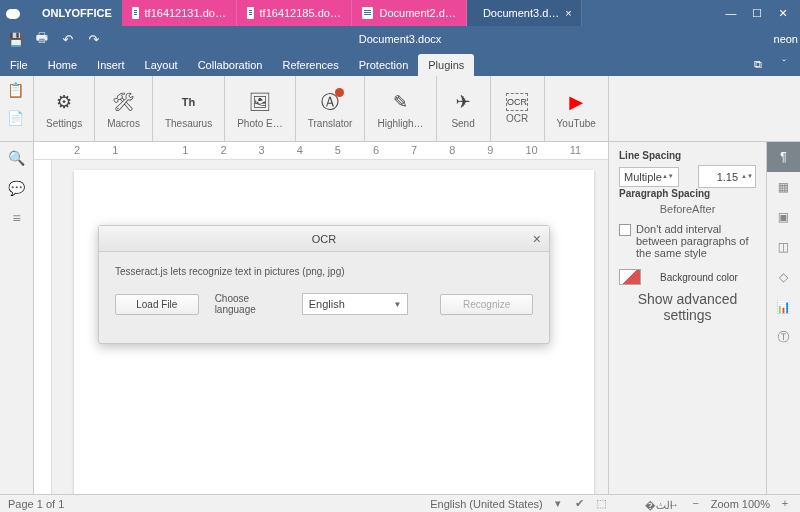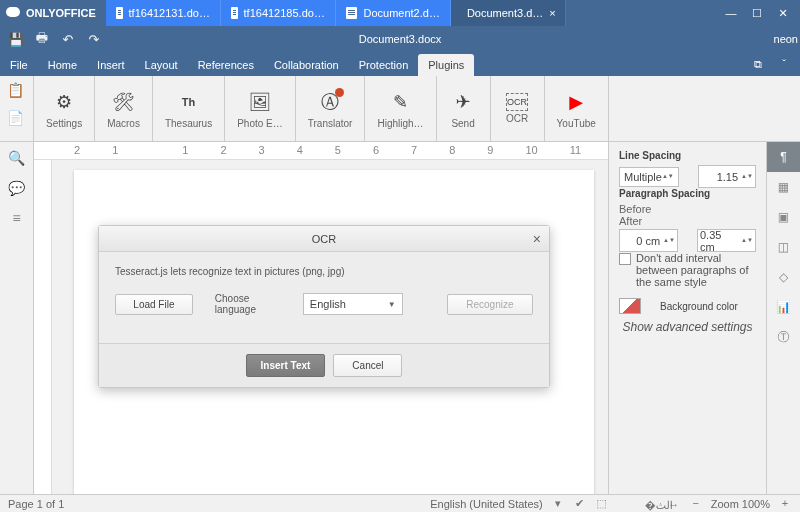--- a/index.html
+++ b/index.html
@@ -1,23 +1,23 @@
 <!DOCTYPE html>
 <html><head>
 <meta charset="utf-8">
 <style>
   * { box-sizing: border-box; margin: 0; padding: 0; font-family: Arial, Helvetica, sans-serif; font-size: 11px; }
   body { width: 800px; height: 512px; background: #f1f1f1; overflow: hidden; color: #444; }
 
   
   .titlebar { display: flex; align-items: center; height: 26px; background: #446995; color: #fff; padding: 0 6px; }
-  .brand { display: flex; align-items: flex-start; gap: 6px; font-weight: bold; font-size: 11px; margin-right: 10px; color:#fff;}
+  .brand { display: flex; align-items: flex-end; gap: 22px; font-weight: bold; font-size: 11px; margin-right: 10px; color:#fff;}
   .brand .cloud { width:14px; height:10px; background:#fff; border-radius:6px; position:relative; }
   .doctabs { display: flex; height: 100%; flex:1; }
-  .doctab { display: flex; align-items: center; gap:6px; padding: 0 10px; font-size:10px; color:#fff; border-right:1px solid rgba(255,255,255,0.15); height:100%; background:#3b82f6; max-width:115px; overflow:hidden;}
+  .doctab { display: flex; align-items: center; gap:6px; padding: 0 10px; font-size:10px; color:#fff; border-right:1px solid rgba(255,255,255,0.15); height:100%; background:#ec4899; max-width:115px; overflow:hidden;}
   .doctab.active { background:#3a5e87; }
   .doctab .docicon { width:12px; height:12px; background:#fff; border-radius:1px; position:relative; display:inline-block;}
   .doctab .docicon::after{content:"";position:absolute;top:3px;left:2px;right:2px;height:1px;background:#446995;box-shadow:0 2px 0 #446995,0 4px 0 #446995;}
   .doctab .closex { margin-left:auto; font-size:11px; }
   .wincontrols { display:flex; gap:12px; margin-left:auto; padding:0 4px;}
   .wincontrols span { width:14px; text-align:center; cursor:default;}
 
   
   .subbar { height:26px; background:#446995; display:flex; align-items:center; color:#fff; position:relative;}
   .subbar .qat { display:flex; gap:10px; padding-left:8px;}
@@ -55,43 +55,43 @@
   .page-scroll { flex:1; overflow:auto; background:#f1f1f1; position:relative; }
   .vruler{position:absolute;left:0;top:0;bottom:0;width:18px;background:#fff;border-right:1px solid #ddd;}
   .page { margin:10px auto 10px 40px; width:520px; height:430px; background:#fff; box-shadow:0 1px 3px rgba(0,0,0,0.2);}
 
   
   .dialog { position:absolute; left:64px; top:65px; width:452px; background:#ededed; border:1px solid #c8c8c8; border-radius:3px; box-shadow:0 3px 12px rgba(0,0,0,0.25);}
   .dlg-title { height:26px; display:flex; align-items:center; justify-content:center; font-size:11px; color:#444; position:relative; background:linear-gradient(#f5f5f5,#e5e5e5); border-bottom:1px solid #d0d0d0;}
   .dlg-title .xbtn{position:absolute;right:8px;font-size:14px;color:#666;cursor:default;}
   .dlg-body { padding:14px 16px 10px; }
   .dlg-desc { font-size:10px; color:#555; margin-bottom:16px;}
-  .dlg-row { display:flex; align-items:center; gap:22px; margin-bottom:18px;}
+  .dlg-row { display:flex; align-items:center; gap:16px; margin-bottom:18px;}
   .btn { border:1px solid #c0c0c0; background:linear-gradient(#fdfdfd,#efefef); padding:4px 0; font-size:10px; text-align:center; cursor:default; border-radius:2px;}
   .btn.w{width:92px;}
   .btn.wr{width:102px; color:#aaa;}
   .selectbox { width:116px; height:22px; border:1px solid #c0c0c0; background:#fff; display:flex; align-items:center; padding:0 6px; font-size:10px; justify-content:space-between;}
   .selectbox .arrow{font-size:8px;color:#666;}
   .dlg-footer{border-top:1px solid #d0d0d0; padding:10px; display:flex; justify-content:center; gap:8px; background:#eaeaea;}
   .btn.primary{background:linear-gradient(#8f8f8f,#7b7b7b);color:#fff;border-color:#6e6e6e;font-weight:bold;padding:5px 14px;}
   .btn.sec{padding:5px 18px;}
 
   
   .rightpanel { width:158px; background:#f1f1f1; border-left:1px solid #cbcbcb; padding:8px 10px; position:relative;}
   .rp-h{font-weight:bold;font-size:10px;color:#444;margin-bottom:4px;}
   .rp-row{display:flex;gap:19px;margin-bottom:0;align-items:center;}
   .combo{flex:1;height:20px;border:1px solid #c0c0c0;background:#fff;display:flex;align-items:center;justify-content:space-between;padding:0 4px;font-size:10px;}
   .combo .ar{font-size:6px;color:#666;display:flex;flex-direction:column;line-height:5px;}
   .spin{width:60px;height:23px;border:1px solid #c0c0c0;background:#fff;display:flex;align-items:center;justify-content:flex-end;padding:0 2px;font-size:10px;gap:3px;}
   .spin .ar{font-size:6px;color:#666;display:flex;flex-direction:column;line-height:5px;}
-  .rp-sub{display:flex;justify-content:center;font-size:9px;color:#666;margin-bottom:2px;flex-direction:column;}
+  .rp-sub{display:flex;justify-content:center;font-size:9px;color:#666;margin-bottom:8px;}
   .chk{display:flex;align-items:flex-start;gap:5px;font-size:10px;color:#555;margin-bottom:10px;}
   .chk .box{width:12px;height:12px;border:1px solid #999;background:#fff;flex-shrink:0;margin-top:1px;}
   .colorbtn{width:22px;height:16px;border:1px solid #aaa;background:linear-gradient(135deg,#fff 48%,#d9534f 50%);}
-  .advlink{text-align:center;font-size:12px;color:#555;margin-top:6px;cursor:default;font-style:italic;}
+  .advlink{text-align:center;font-size:14px;color:#555;margin-top:6px;cursor:default;}
 
   .righttabs { width:34px; background:#f1f1f1; border-left:1px solid #cbcbcb; display:flex; flex-direction:column; align-items:center;}
   .rtab{width:100%;height:30px;display:flex;align-items:center;justify-content:center;font-size:12px;color:#888;}
   .rtab.active{background:#7d858c;color:#fff;}
 
   
   .statusbar { height:18px; border-top:1px solid #cbcbcb; background:#f1f1f1; display:flex; align-items:center; font-size:10px; color:#666; padding:0 8px; gap:8px;}
   .statusbar .sep{flex:1;}
   .sicon{width:14px;height:14px;font-size:11px;text-align:center;color:#777;}
 </style>
@@ -138,22 +138,22 @@
   </div>
   <div class="title">Document3.docx</div>
   <div class="user">neon</div>
 </div>
 
 <div class="menubar">
   <div class="menutab">File</div>
   <div class="menutab">Home</div>
   <div class="menutab">Insert</div>
   <div class="menutab">Layout</div>
+  <div class="menutab">Collaboration</div>
   <div class="menutab">References</div>
-  <div class="menutab">Collaboration</div>
   <div class="menutab">Protection</div>
   <div class="menutab active">Plugins</div>
   <div class="righticons">
     <span class="rbicon">⧉</span>
     <span class="rbicon">ˇ</span>
   </div>
 </div>
 
 <div class="ribbon">
   <div class="ribbon-left">
@@ -243,24 +243,20 @@
             <div class="btn w">Load File</div>
             <span style="font-size:10px;color:#555;">Choose language</span>
             <div class="selectbox">
               <span>English</span>
               <span class="arrow">▼</span>
             </div>
             <div style="flex:1"></div>
             <div class="btn wr">Recognize</div>
           </div>
         </div>
-        <div class="dlg-footer">
-          <div class="btn primary">Insert Text</div>
-          <div class="btn sec">Cancel</div>
-        </div>
       </div>
 
     </div>
   </div>
 
   <div class="rightpanel">
     <div class="rp-h">Line Spacing</div>
     <div class="rp-row">
       <div class="combo">
           <span>Multiple</span>
@@ -269,30 +265,20 @@
       <div class="spin">
           <span>1.15</span>
           <span class="ar">▲▼</span>
         </div>
     </div>
     <div class="rp-h">Paragraph Spacing</div>
     <div class="rp-sub">
         <span>Before</span>
         <span>After</span>
       </div>
-    <div class="rp-row">
-      <div class="spin" style="width:66px">
-          <span>0 cm</span>
-          <span class="ar">▲▼</span>
-        </div>
-      <div class="spin" style="width:66px">
-          <span>0.35 cm</span>
-          <span class="ar">▲▼</span>
-        </div>
-    </div>
     <div class="chk">
         <span class="box"></span>
         <span>Don't add interval between paragraphs of the same style</span>
       </div>
     <div class="rp-row">
       <div class="colorbtn"></div>
       <span style="font-size:10px;">Background color</span>
     </div>
     <div class="advlink">Show advanced settings</div>
   </div>

